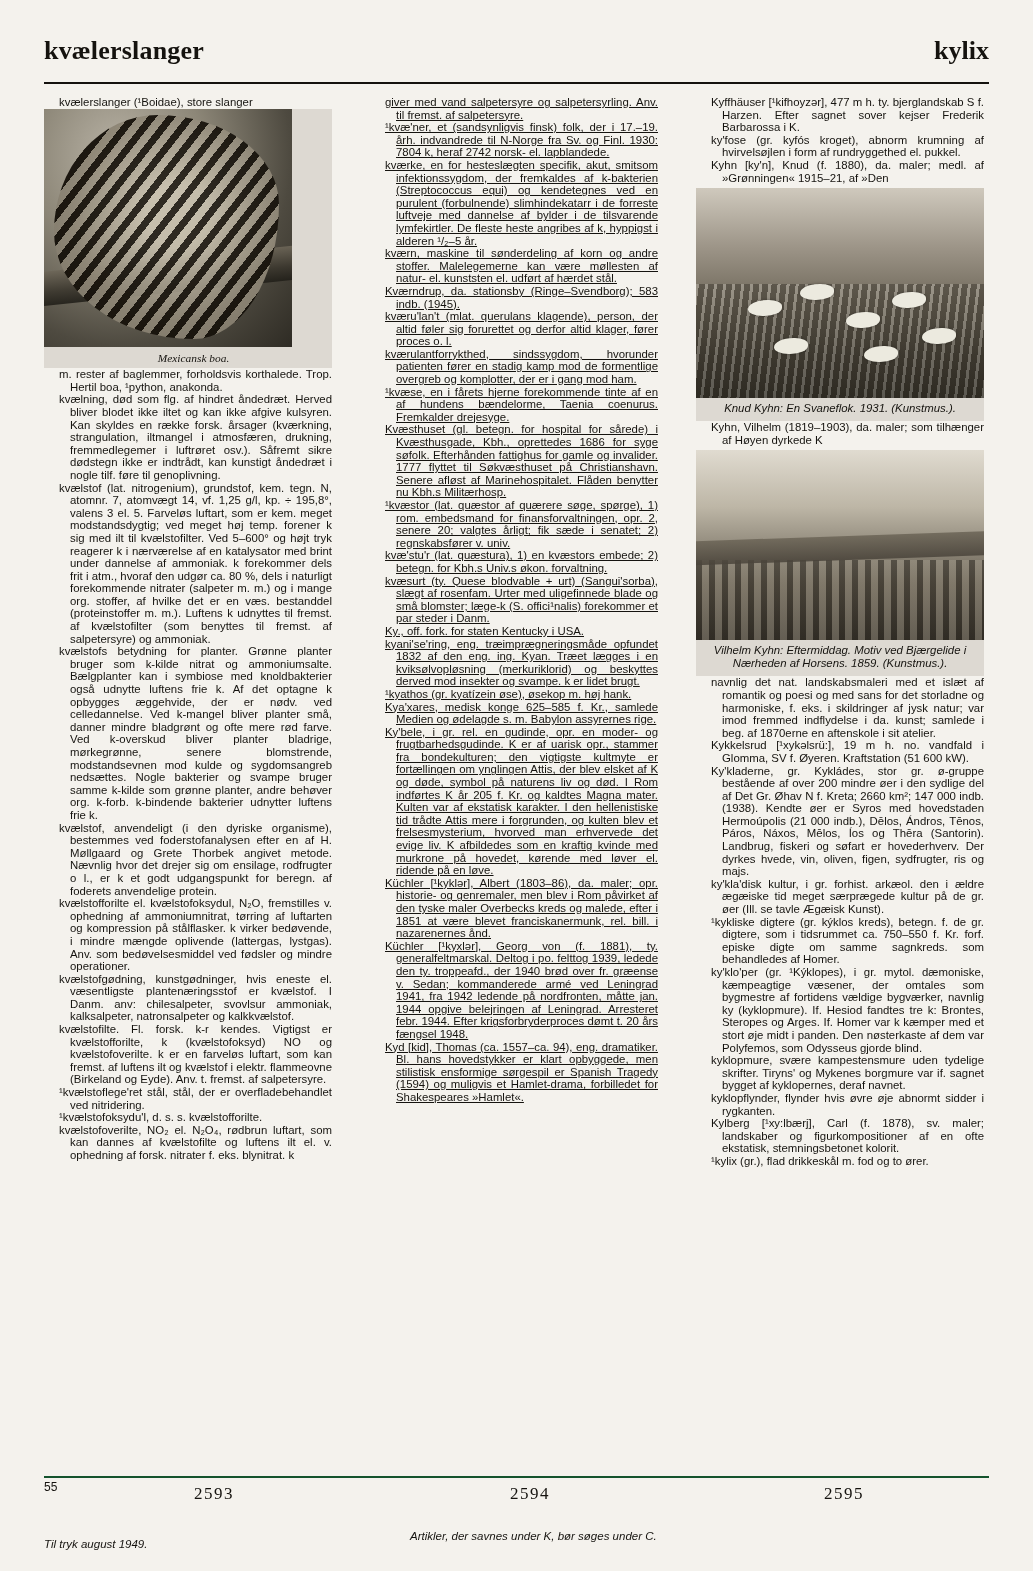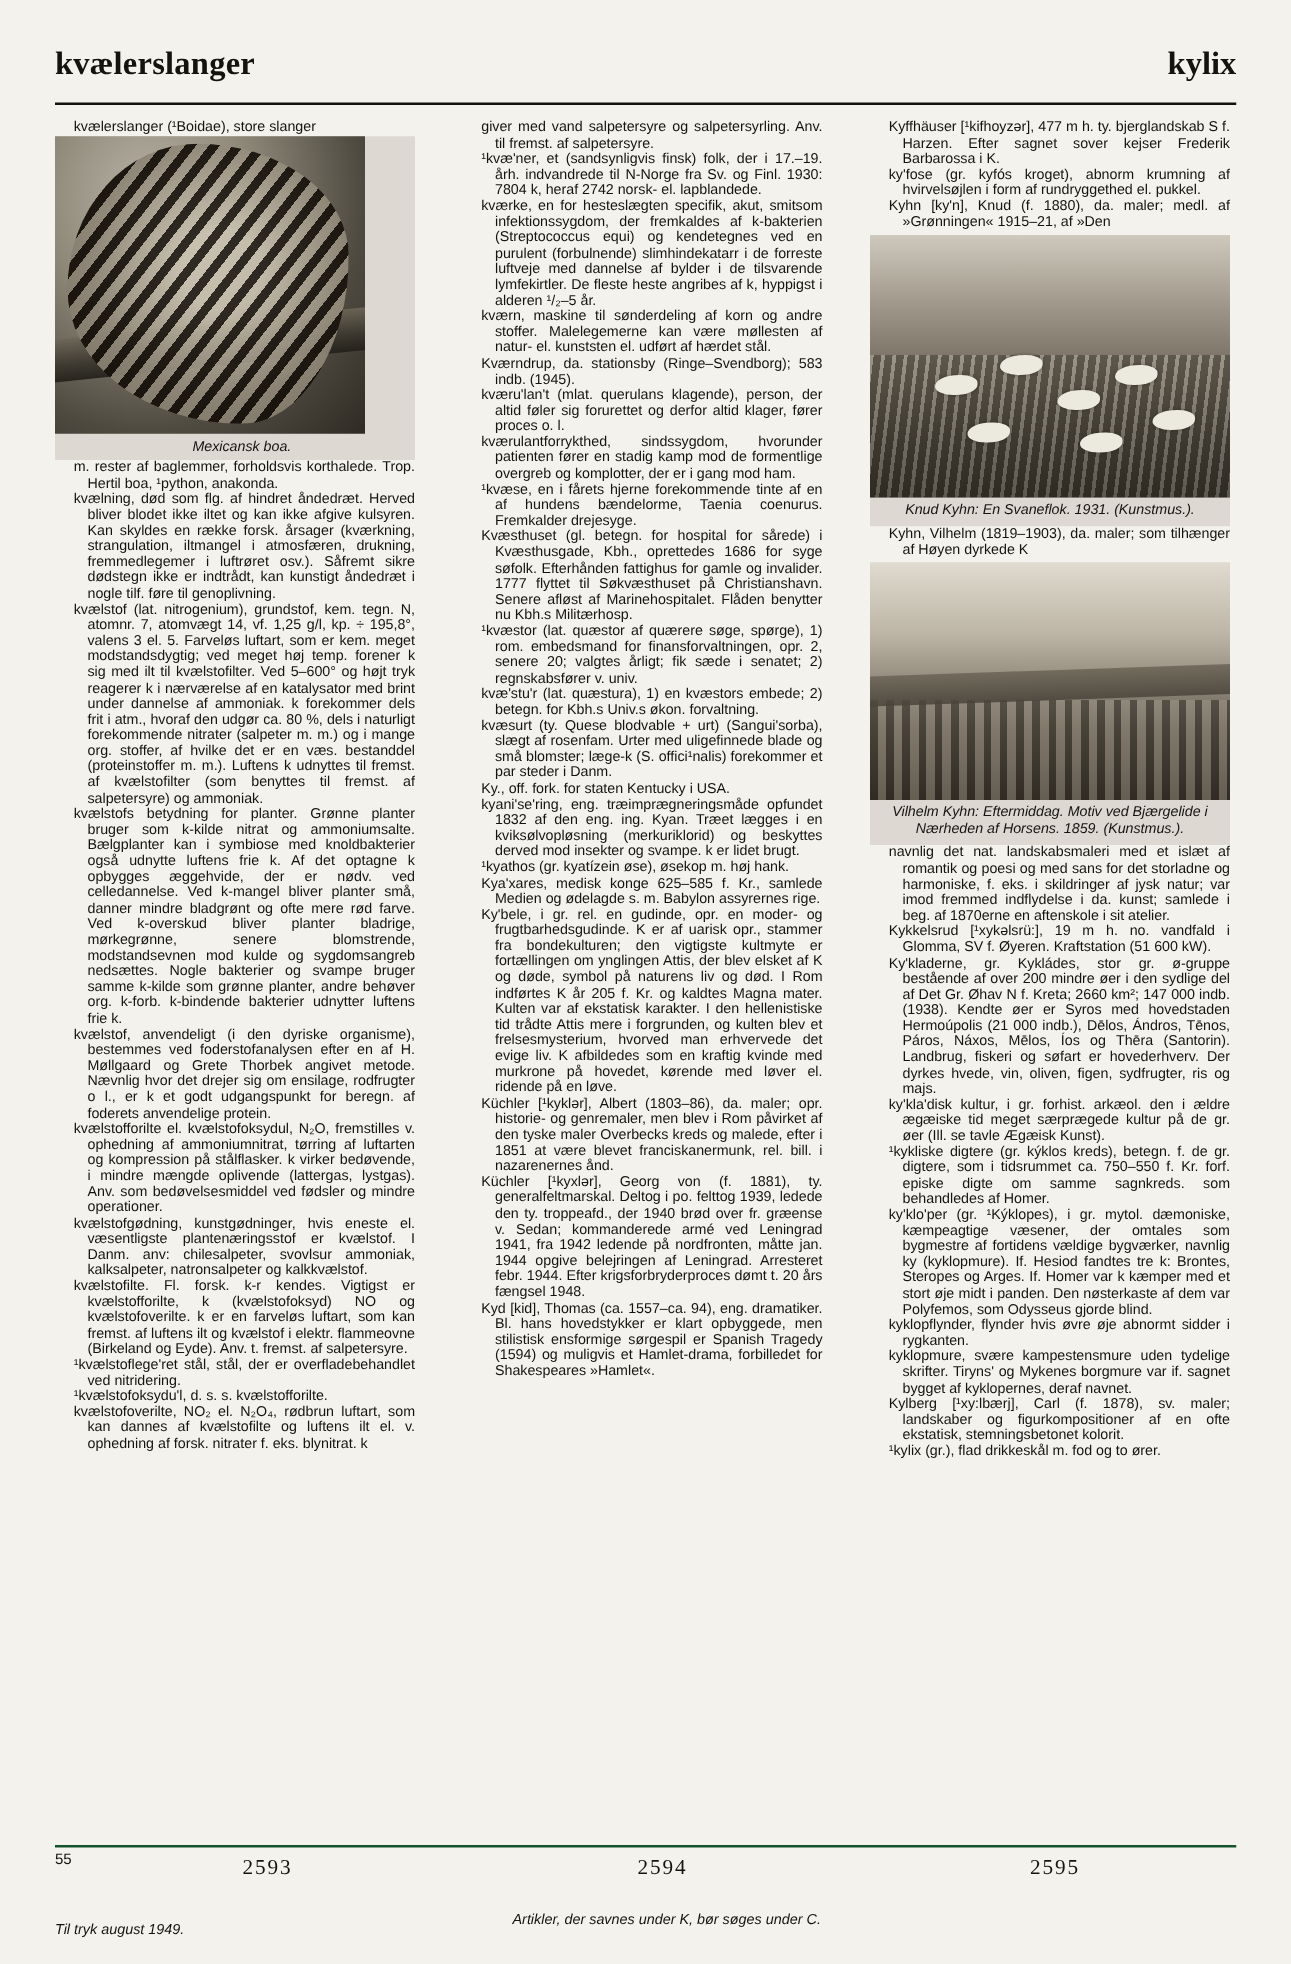--- a/index.html
+++ b/index.html
@@ -33,21 +33,21 @@
     position:absolute;left:44px;top:96px;width:947px;height:1370px;
   }
   .col{
     position:absolute;top:0;width:288px;height:1370px;
     font-family:"Liberation Sans", sans-serif;
     font-size:11.4px;line-height:12.6px;
     text-align:justify;
     -webkit-hyphens:auto;hyphens:auto;
   }
   .col1{left:0;}
-  .col2{left:326px;}
+  .col2{left:326px;text-decoration:underline;}
   .col3{left:652px;}
   .ent{margin:0 0 0 0;text-indent:0;padding-left:26px;text-indent:-11px;}
   .fig{
     width:288px;background:#ddd9d2;border:0;display:block;
   }
   .fig-img{
     width:248px;height:238px;margin:0 0 0 0;
     background:
       radial-gradient(ellipse at 30% 20%, #b9b3a6 0%, #8d8778 35%, #4e4a40 70%, #2e2b24 100%);
     position:relative;overflow:hidden;
@@ -61,20 +61,21 @@
     filter:contrast(1.1);
   }
   .fig-img .branch{
     position:absolute;left:-12px;top:150px;width:270px;height:34px;
     background:linear-gradient(180deg,#6d6658,#3b372e 60%,#211f19);
     transform:rotate(-6deg);opacity:.9;
   }
   .fig-cap{
     text-align:center;font-style:italic;font-size:11.4px;
     padding:5px 0 4px 11px;
+    font-family:Liberation Serif, serif;
   }
   .fig2-img{
     width:288px;height:210px;margin:4px 0 0 0;
     background:
       linear-gradient(180deg,#cfc9bd 0%, #9d9588 28%, #6f685a 55%, #443f35 80%, #2a271f 100%);
     position:relative;overflow:hidden;
   }
   .fig2-img:before{
     content:"";position:absolute;left:0;top:96px;width:288px;height:114px;
     background:repeating-linear-gradient(97deg, rgba(245,243,236,.30) 0 3px, rgba(50,46,38,.55) 3px 9px);
@@ -208,22 +209,22 @@
         <div class="fig3-img"></div>
         <div class="fig-cap2">Vilhelm Kyhn: Eftermiddag. Motiv ved Bjærgelide i Nærheden af Horsens. 1859. (Kunstmus.).</div>
       </div>
 
       <div class="ent">navnlig det nat. landskabsmaleri med et islæt af romantik og poesi og med sans for det storladne og harmoniske, f. eks. i skildringer af jysk natur; var imod fremmed indflydelse i da. kunst; samlede i beg. af 1870erne en aftenskole i sit atelier.</div>
       <div class="ent">Kykkelsrud [¹xykəlsrü:], 19 m h. no. vandfald i Glomma, SV f. Øyeren. Kraftstation (51 600 kW).</div>
       <div class="ent">Ky'kladerne, gr. Kykládes, stor gr. ø-gruppe bestående af over 200 mindre øer i den sydlige del af Det Gr. Øhav N f. Kreta; 2660 km²; 147 000 indb. (1938). Kendte øer er Syros med hovedstaden Hermoúpolis (21 000 indb.), Dēlos, Ándros, Tēnos, Páros, Náxos, Mēlos, Íos og Thēra (Santorin). Landbrug, fiskeri og søfart er hovederhverv. Der dyrkes hvede, vin, oliven, figen, sydfrugter, ris og majs.</div>
       <div class="ent">ky'kla'disk kultur, i gr. forhist. arkæol. den i ældre ægæiske tid meget særprægede kultur på de gr. øer (Ill. se tavle Ægæisk Kunst).</div>
       <div class="ent">¹kykliske digtere (gr. kýklos kreds), betegn. f. de gr. digtere, som i tidsrummet ca. 750–550 f. Kr. forf. episke digte om samme sagnkreds. som behandledes af Homer.</div>
       <div class="ent">ky'klo'per (gr. ¹Kýklopes), i gr. mytol. dæmoniske, kæmpeagtige væsener, der omtales som bygmestre af fortidens vældige bygværker, navnlig ky (kyklopmure). If. Hesiod fandtes tre k: Brontes, Steropes og Arges. If. Homer var k kæmper med et stort øje midt i panden. Den nøsterkaste af dem var Polyfemos, som Odysseus gjorde blind.</div>
+      <div class="ent">kyklopmure, svære kampestensmure uden tydelige skrifter. Tiryns' og Mykenes borgmure var if. sagnet bygget af kyklopernes, deraf navnet.</div>
       <div class="ent">kyklopflynder, flynder hvis øvre øje abnormt sidder i rygkanten.</div>
-      <div class="ent">kyklopmure, svære kampestensmure uden tydelige skrifter. Tiryns' og Mykenes borgmure var if. sagnet bygget af kyklopernes, deraf navnet.</div>
       <div class="ent">Kylberg [¹xy:lbærj], Carl (f. 1878), sv. maler; landskaber og figurkompositioner af en ofte ekstatisk, stemningsbetonet kolorit.</div>
       <div class="ent">¹kylix (gr.), flad drikkeskål m. fod og to ører.</div>
     </div>
   </div>
 
   <div class="footer">
     <div class="volnum">55</div>
     <div class="pg pg1">2593</div>
     <div class="pg pg2">2594</div>
     <div class="pg pg3">2595</div>

